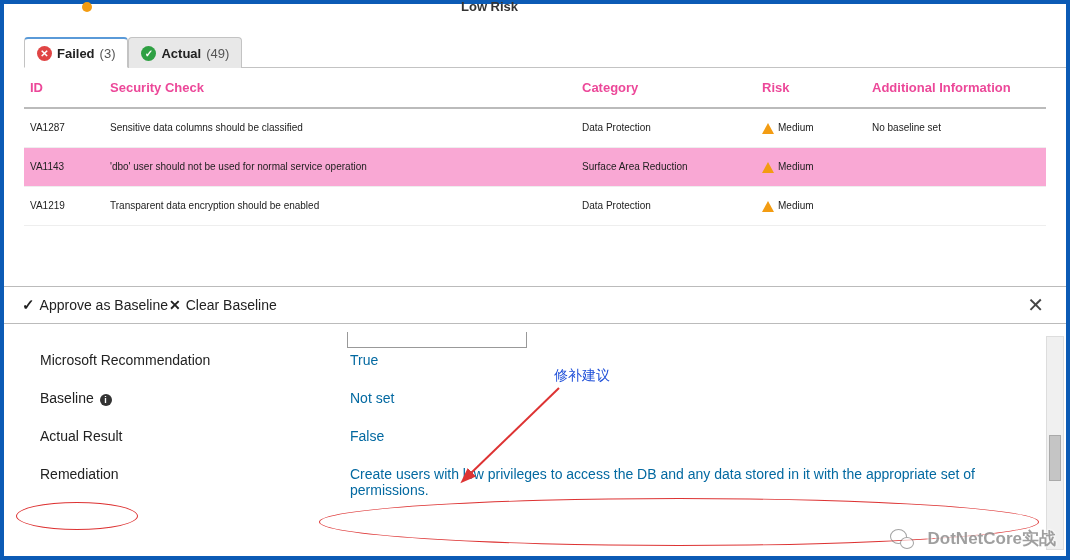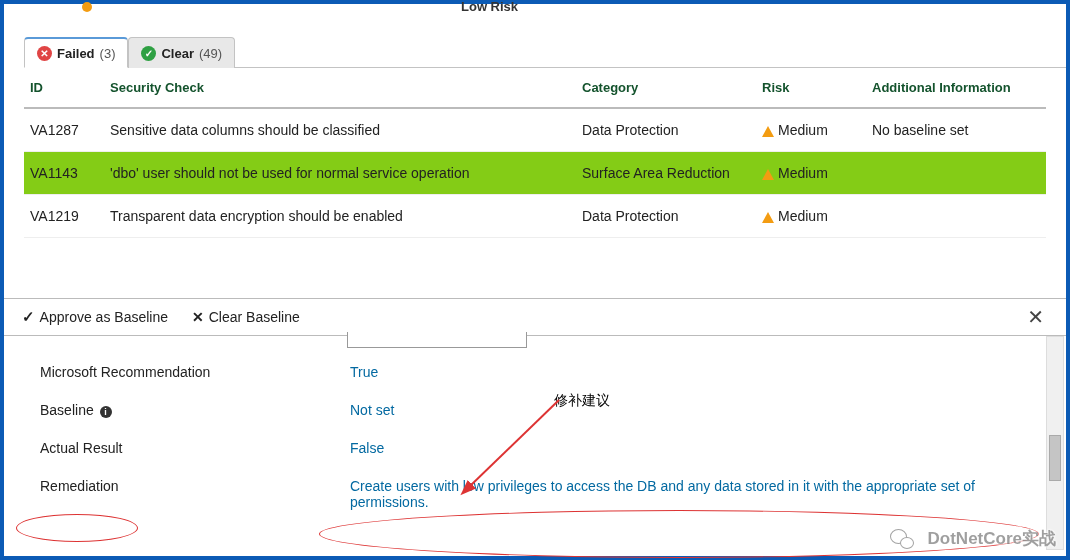--- a/index.html
+++ b/index.html
@@ -48,43 +48,43 @@
     color: #fff; font-size: 10px; font-weight: bold;
   }
   .icon-x-circle { background: #e04545; }
   .icon-check-circle { background: #2ea043; }
   
   .table-wrap { margin: 0 20px; }
   table { width: 100%; border-collapse: collapse; }
   thead th {
     text-align: left; font-weight: 600; font-size: 13px;
     padding: 12px 6px; border-bottom: 2px solid #bbb;
-    color: #14532d;
+    color: #ec4899;
   }
   tbody td {
-    padding: 13px 6px; font-size: 14px; color: #222;
+    padding: 13px 6px; font-size: 10px; color: #222;
   }
   tbody tr { border-bottom: 1px solid #eee; }
-  tbody tr.alt { background: #84cc16; }
+  tbody tr.alt { background: #f9a8d4; }
   .col-id { width: 80px; }
   .col-check { }
   .col-cat { width: 180px; }
   .col-risk { width: 110px; }
   .col-add { width: 180px; }
   .icon-warn {
     display: inline-block; width: 0; height: 0;
     border-left: 6px solid transparent;
     border-right: 6px solid transparent;
     border-bottom: 11px solid #f39c12;
     vertical-align: middle; margin-right: 4px;
     position: relative;
   }
   
   .details-header {
-    display: flex; align-items: center; gap: 24px;
+    display: flex; align-items: center; gap: 1px;
     border-top: 1px solid #bbb; border-bottom: 1px solid #bbb;
     padding: 8px 18px; margin-top: 60px;
     font-size: 14px; color: #222;
   }
   .dh-btn { display: inline-flex; align-items: center; gap: 5px; cursor: pointer; }
   .icon-check::before { content: "✓"; font-weight: bold; font-size: 15px; }
   .icon-clear::before { content: "✕"; font-weight: bold; font-size: 14px; }
   .icon-close {
     margin-left: auto; font-size: 20px; color: #444; cursor: pointer;
     font-weight: 300; line-height: 1; padding: 0 4px;
@@ -107,22 +107,22 @@
     border: 1px solid #d33; border-radius: 50%;
     pointer-events: none;
   }
   .remed-label-circle {
     position: absolute; left: 12px; top: 178px;
     width: 122px; height: 28px;
     border: 1px solid #d33; border-radius: 50%;
     pointer-events: none;
   }
   .cn-annot {
-    position: absolute; left: 550px; top: 56px;
-    color: #000000; font-size: 14px;
+    position: absolute; left: 550px; top: 43px;
+    color: #1d4ed8; font-size: 14px;
   }
   
   .arrow-svg { position: absolute; left: 450px; top: 56px; pointer-events: none; }
   
   .fakescroll {
     position: absolute; right: 2px; top: 332px; bottom: 6px; width: 18px;
     background: #f0f0f0; border: 1px solid #ddd;
   }
   .fakescroll .thumb {
     position: absolute; left: 2px; right: 2px; top: 98px; height: 46px;
@@ -166,21 +166,21 @@
   </div>
 
   <div class="tabs">
     <div class="tab active">
       <span class="icon-x-circle">✕</span>
       <span class="tab-label">Failed</span>
       <span class="tab-count">(3)</span>
     </div>
     <div class="tab inactive">
       <span class="icon-check-circle">✓</span>
-      <span class="tab-label">Clear</span>
+      <span class="tab-label">Actual</span>
       <span class="tab-count">(49)</span>
     </div>
   </div>
 
   <div class="table-wrap">
     <table>
       <thead>
         <tr>
           <th class="col-id">ID</th>
           <th class="col-check">Security Check</th>

